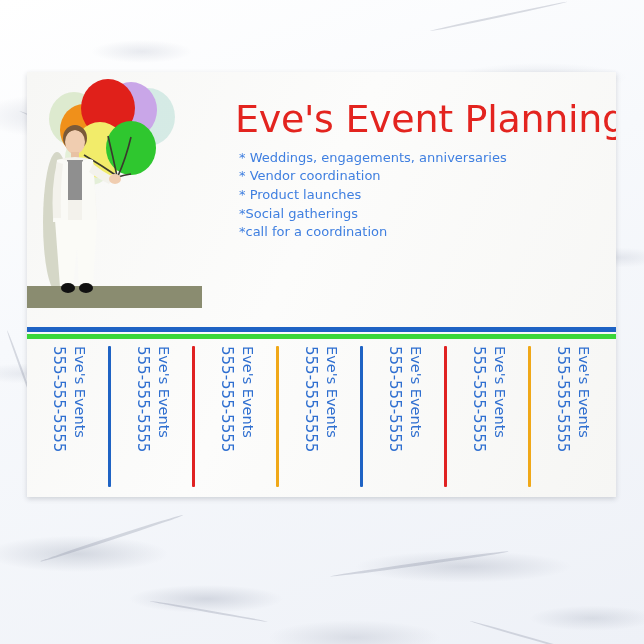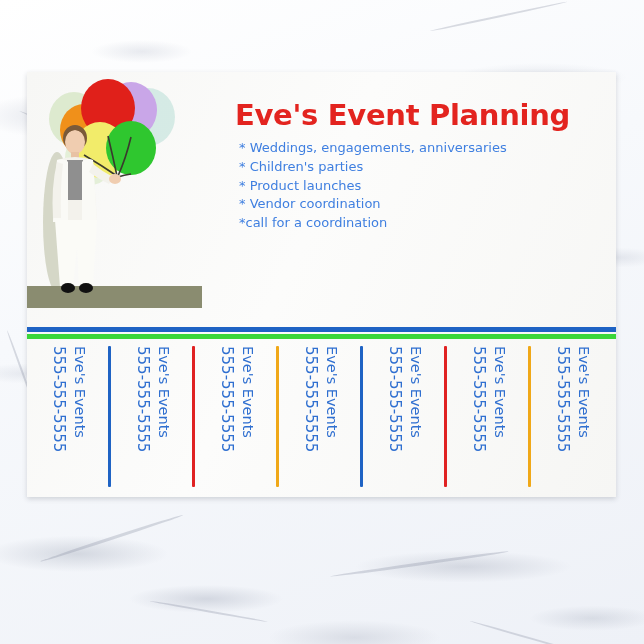--- a/index.html
+++ b/index.html
@@ -36,23 +36,23 @@
     box-shadow:0 2px 5px rgba(60,66,80,.20);
     overflow:hidden;
   }
 
   
   .illus{position:absolute;left:0;top:0;width:175px;height:242px;}
 
   
   .textblock{position:absolute;left:190px;top:28px;width:380px;}
   .title{
-    color:#e3241f;font-size:29px;line-height:1.05;letter-spacing:-.3px;
+    color:#e3241f;font-size:38px;line-height:1.05;letter-spacing:-.3px;
     font-family:"DejaVu Sans","Liberation Sans",sans-serif;
-    font-weight:700;margin:0 0 9px 18px;white-space:nowrap;
+    font-weight:400;margin:0 0 9px 18px;white-space:nowrap;
   }
   .bullets{margin:0;padding:0;list-style:none;margin-left:22px;}
   .bullets li{
     color:#3f7fe0;font-size:13px;line-height:18.6px;
     font-family:"DejaVu Sans","Liberation Sans",sans-serif;
     white-space:nowrap;
   }
 
   
   .rule-blue{position:absolute;left:0;top:255px;width:589px;height:5px;background:#1f63c4;}
@@ -143,23 +143,23 @@
       <rect x="0" y="214" width="175" height="22" fill="#8a8c70"></rect>
 
       <ellipse cx="41" cy="216" rx="7" ry="5" fill="#101010"></ellipse>
       <ellipse cx="59" cy="216" rx="7" ry="5" fill="#101010"></ellipse>
     </svg>
 
     <div class="textblock">
       <div class="title">Eve's Event Planning</div>
       <ul class="bullets">
         <li>* Weddings, engagements, anniversaries</li>
-        <li>* Children's parties</li>
+        <li>* Vendor coordination</li>
         <li>* Product launches</li>
-        <li>* Vendor coordination</li>
+        <li>*Social gatherings</li>
         <li>*call for a coordination</li>
       </ul>
     </div>
 
     <div class="rule-blue"></div>
     <div class="rule-green"></div>
 
     <div class="strips">
 
       <div class="strip">

